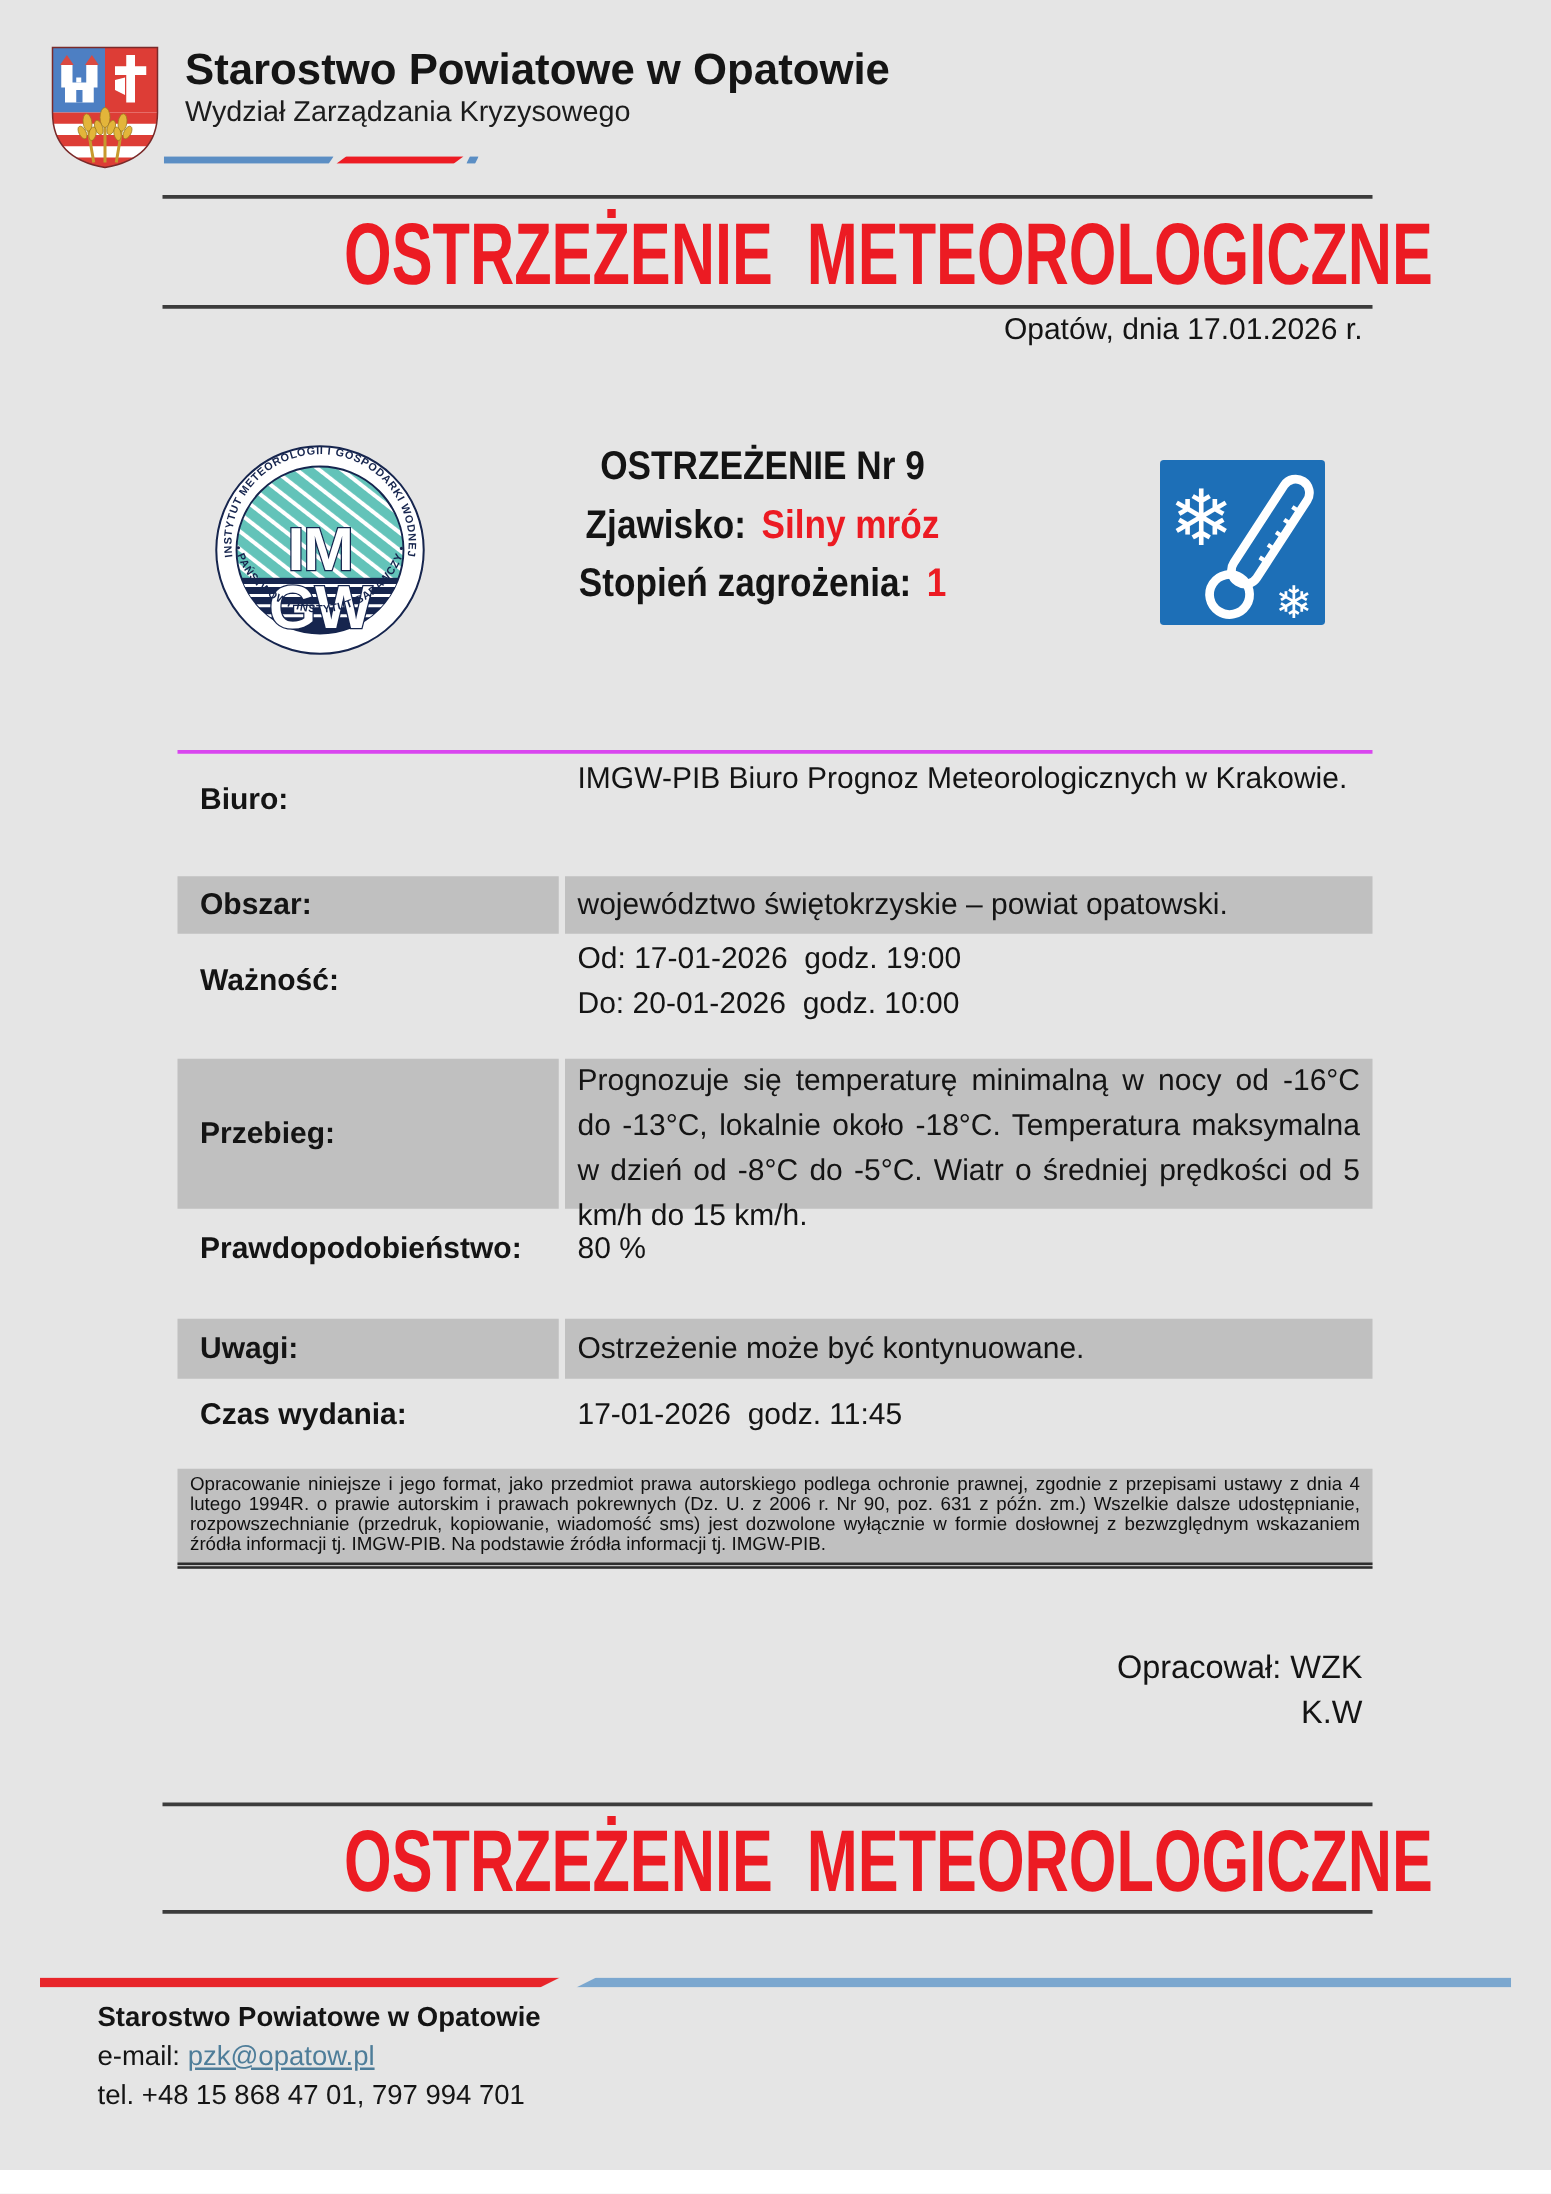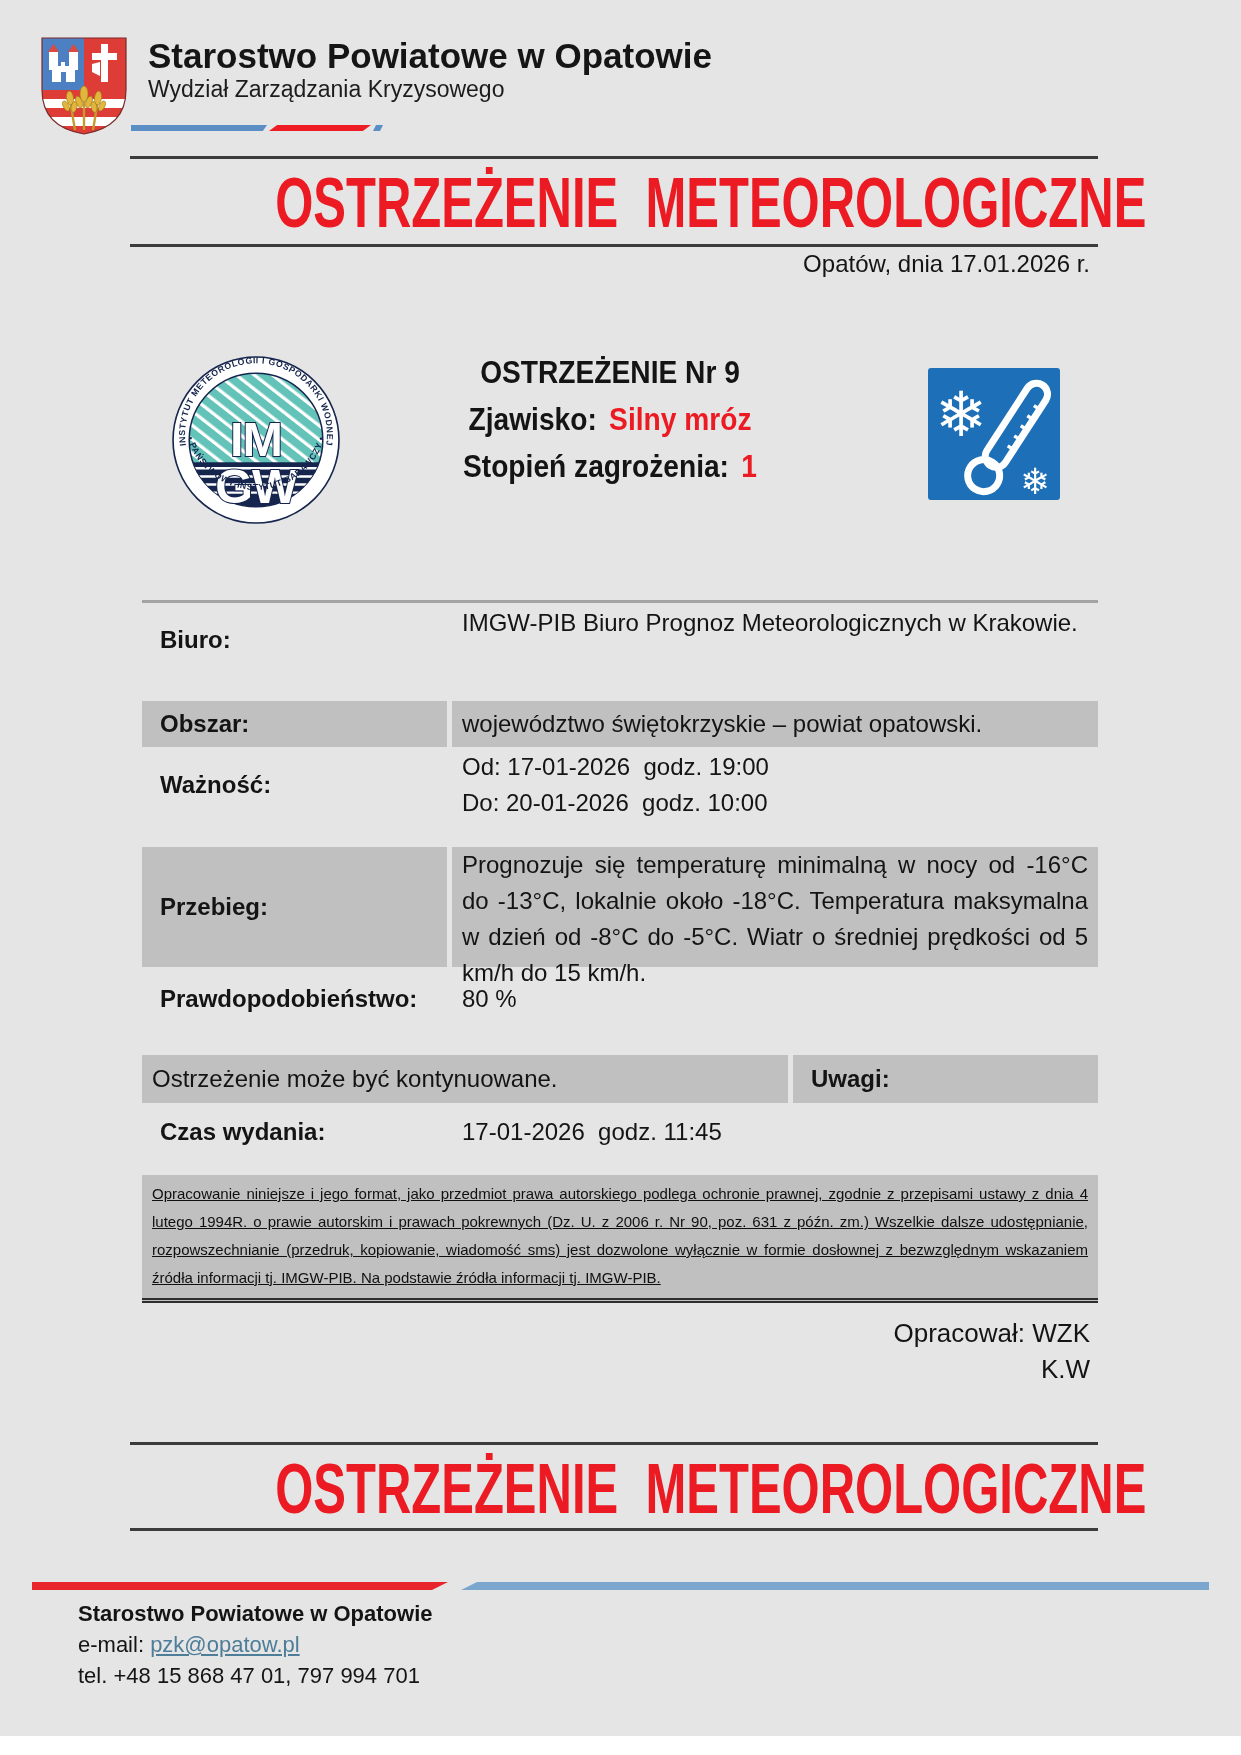--- a/index.html
+++ b/index.html
@@ -28,37 +28,36 @@
 
   
   .warn-text{
     position:absolute;left:340px;top:349px;width:540px;text-align:center;
     font-size:32px;font-weight:bold;line-height:47px;color:#141414;
     transform:scaleX(0.88);transform-origin:50% 50%;white-space:nowrap;
   }
   .red-val{color:#ec1b23;margin-left:14px;}
 
   
-  .details{position:absolute;left:142px;top:600px;width:956px;border-top:3px solid #a3a3a3;}
+  .details{position:absolute;left:142px;top:600px;width:956px;border-top:3px solid #d946ef;}
   .t-row{display:flex;gap:5px;align-items:stretch;}
   .t-row.shaded .cell{background:#c0c0c0;margin-top:24px;}
   .cell{box-sizing:border-box;}
   .t-label{width:305px;display:flex;align-items:center;padding-left:18px;
            font-size:24px;font-weight:bold;color:#141414;}
   .t-value{flex:1;font-size:24px;font-weight:normal;color:#141414;padding:0 10px;line-height:36px;}
   .v-center{display:flex;align-items:center;}
   .v-justify{text-align:justify;}
   .h74{height:74px;} .h70{height:70px;} .h76{height:76px;} .h144{height:144px;}
   .h64{height:64px;} .h72{height:72px;} .h58{height:58px;}
   .pad-top{padding-top:2px;}
   .copyright{
     margin-top:14px;background:#c0c0c0;padding:5px 10px 6px 10px;
-    font-size:15px;line-height:28px;text-align:justify;color:#101010;
+    font-size:15px;line-height:16px;text-align:justify;color:#101010;
     border-bottom:5px double #2e2e2e;
-    text-decoration:underline;
   }
 
   .signature{position:absolute;left:690px;top:1315px;width:400px;text-align:right;
              font-size:26px;line-height:36px;color:#141414;}
 
   
   .fbar{position:absolute;top:1582px;height:8px;}
   .fbar.red{left:32px;width:416px;background:#e8252a;clip-path:polygon(0 0,100% 0,calc(100% - 16px) 100%,0 100%);}
   .fbar.blue{left:461px;width:748px;background:#7ba7cf;clip-path:polygon(16px 0,100% 0,100% 100%,0 100%);}
   .footer-left{position:absolute;left:78px;top:1598px;font-size:22px;line-height:31px;color:#141414;}
@@ -230,22 +229,22 @@
       <div class="cell t-label">Przebieg:</div>
       <div class="cell t-value v-justify">Prognozuje się temperaturę minimalną w nocy od -16°C do -13°C, lokalnie około -18°C. Temperatura maksymalna w dzień od -8°C do -5°C. Wiatr o średniej prędkości od 5 km/h do 15 km/h.</div>
     </div>
 
     <div class="t-row h64">
       <div class="cell t-label">Prawdopodobieństwo:</div>
       <div class="cell t-value v-center">80 %</div>
     </div>
 
     <div class="t-row h72 shaded">
+      <div class="cell t-label">Uwagi:</div>
       <div class="cell t-value v-center">Ostrzeżenie może być kontynuowane.</div>
-      <div class="cell t-label">Uwagi:</div>
     </div>
 
     <div class="t-row h58">
       <div class="cell t-label">Czas wydania:</div>
       <div class="cell t-value v-center">17-01-2026&nbsp; godz. 11:45</div>
     </div>
 
     <div class="copyright">Opracowanie niniejsze i jego format, jako przedmiot prawa autorskiego podlega ochronie prawnej, zgodnie z przepisami ustawy z dnia 4 lutego 1994R. o prawie autorskim i prawach pokrewnych (Dz. U. z 2006 r. Nr 90, poz. 631 z późn. zm.) Wszelkie dalsze udostępnianie, rozpowszechnianie (przedruk, kopiowanie, wiadomość sms) jest dozwolone wyłącznie w formie dosłownej z bezwzględnym wskazaniem źródła informacji tj. IMGW-PIB. Na podstawie źródła informacji tj. IMGW-PIB.</div>
   </div>
 

